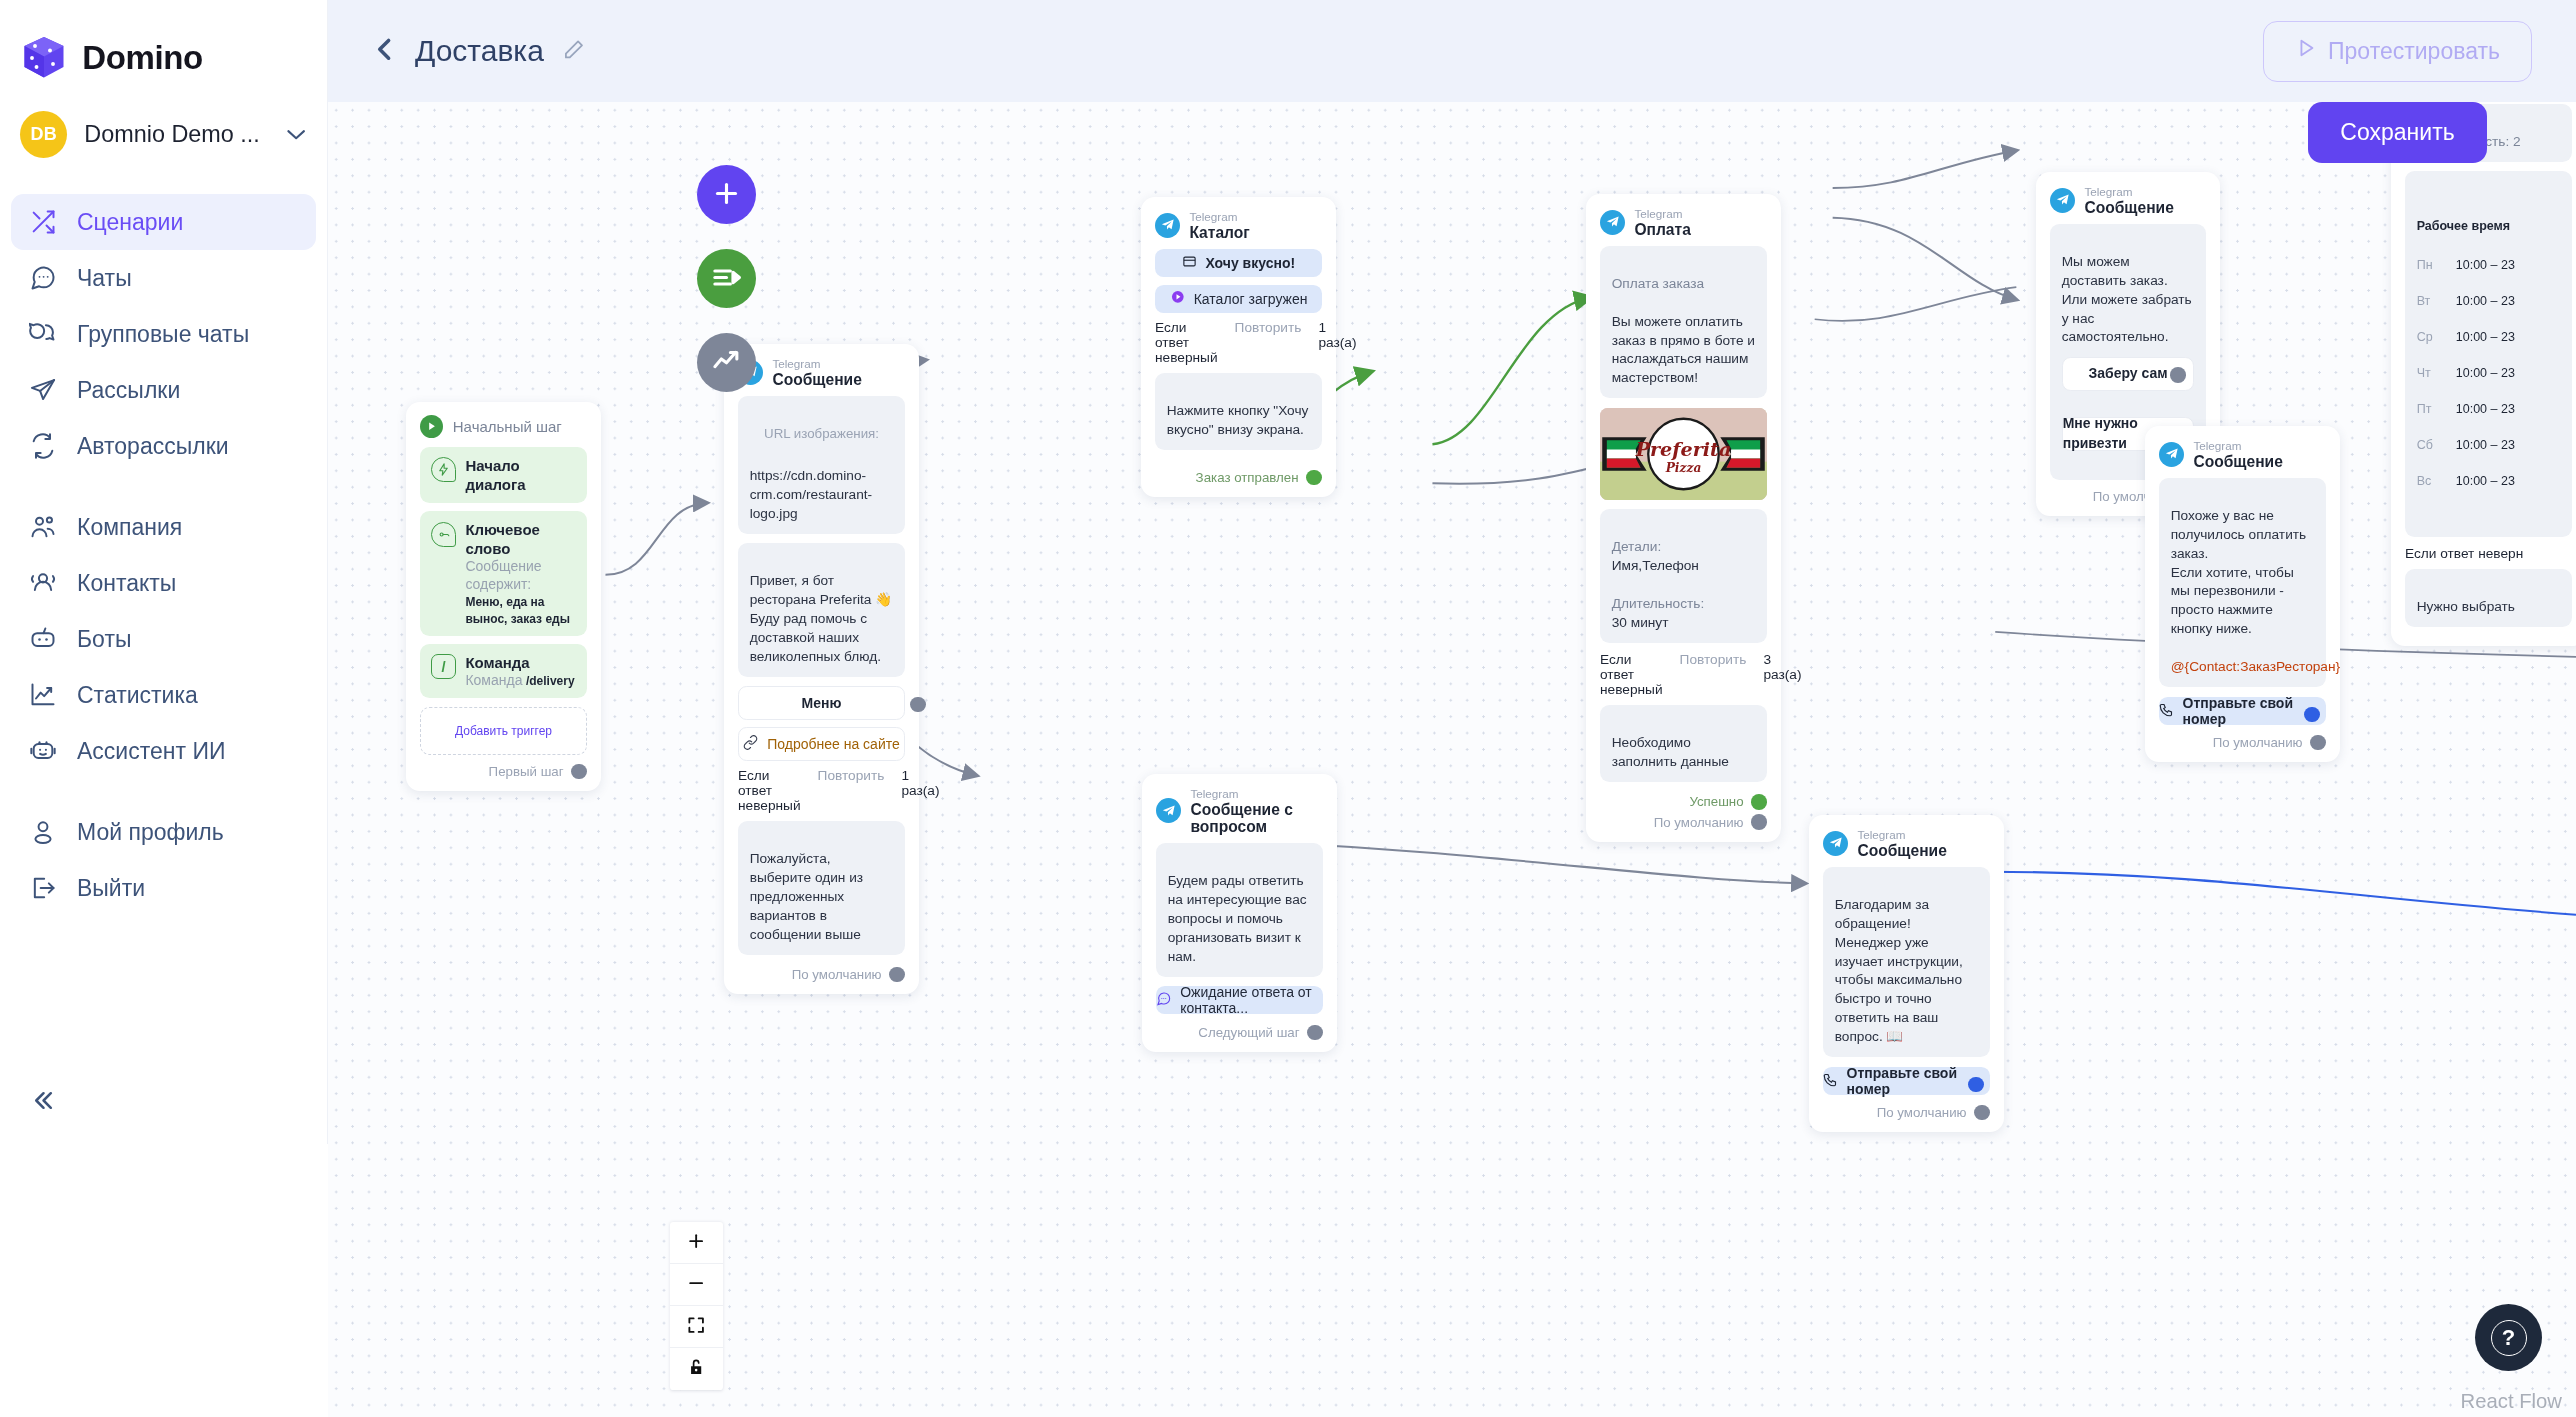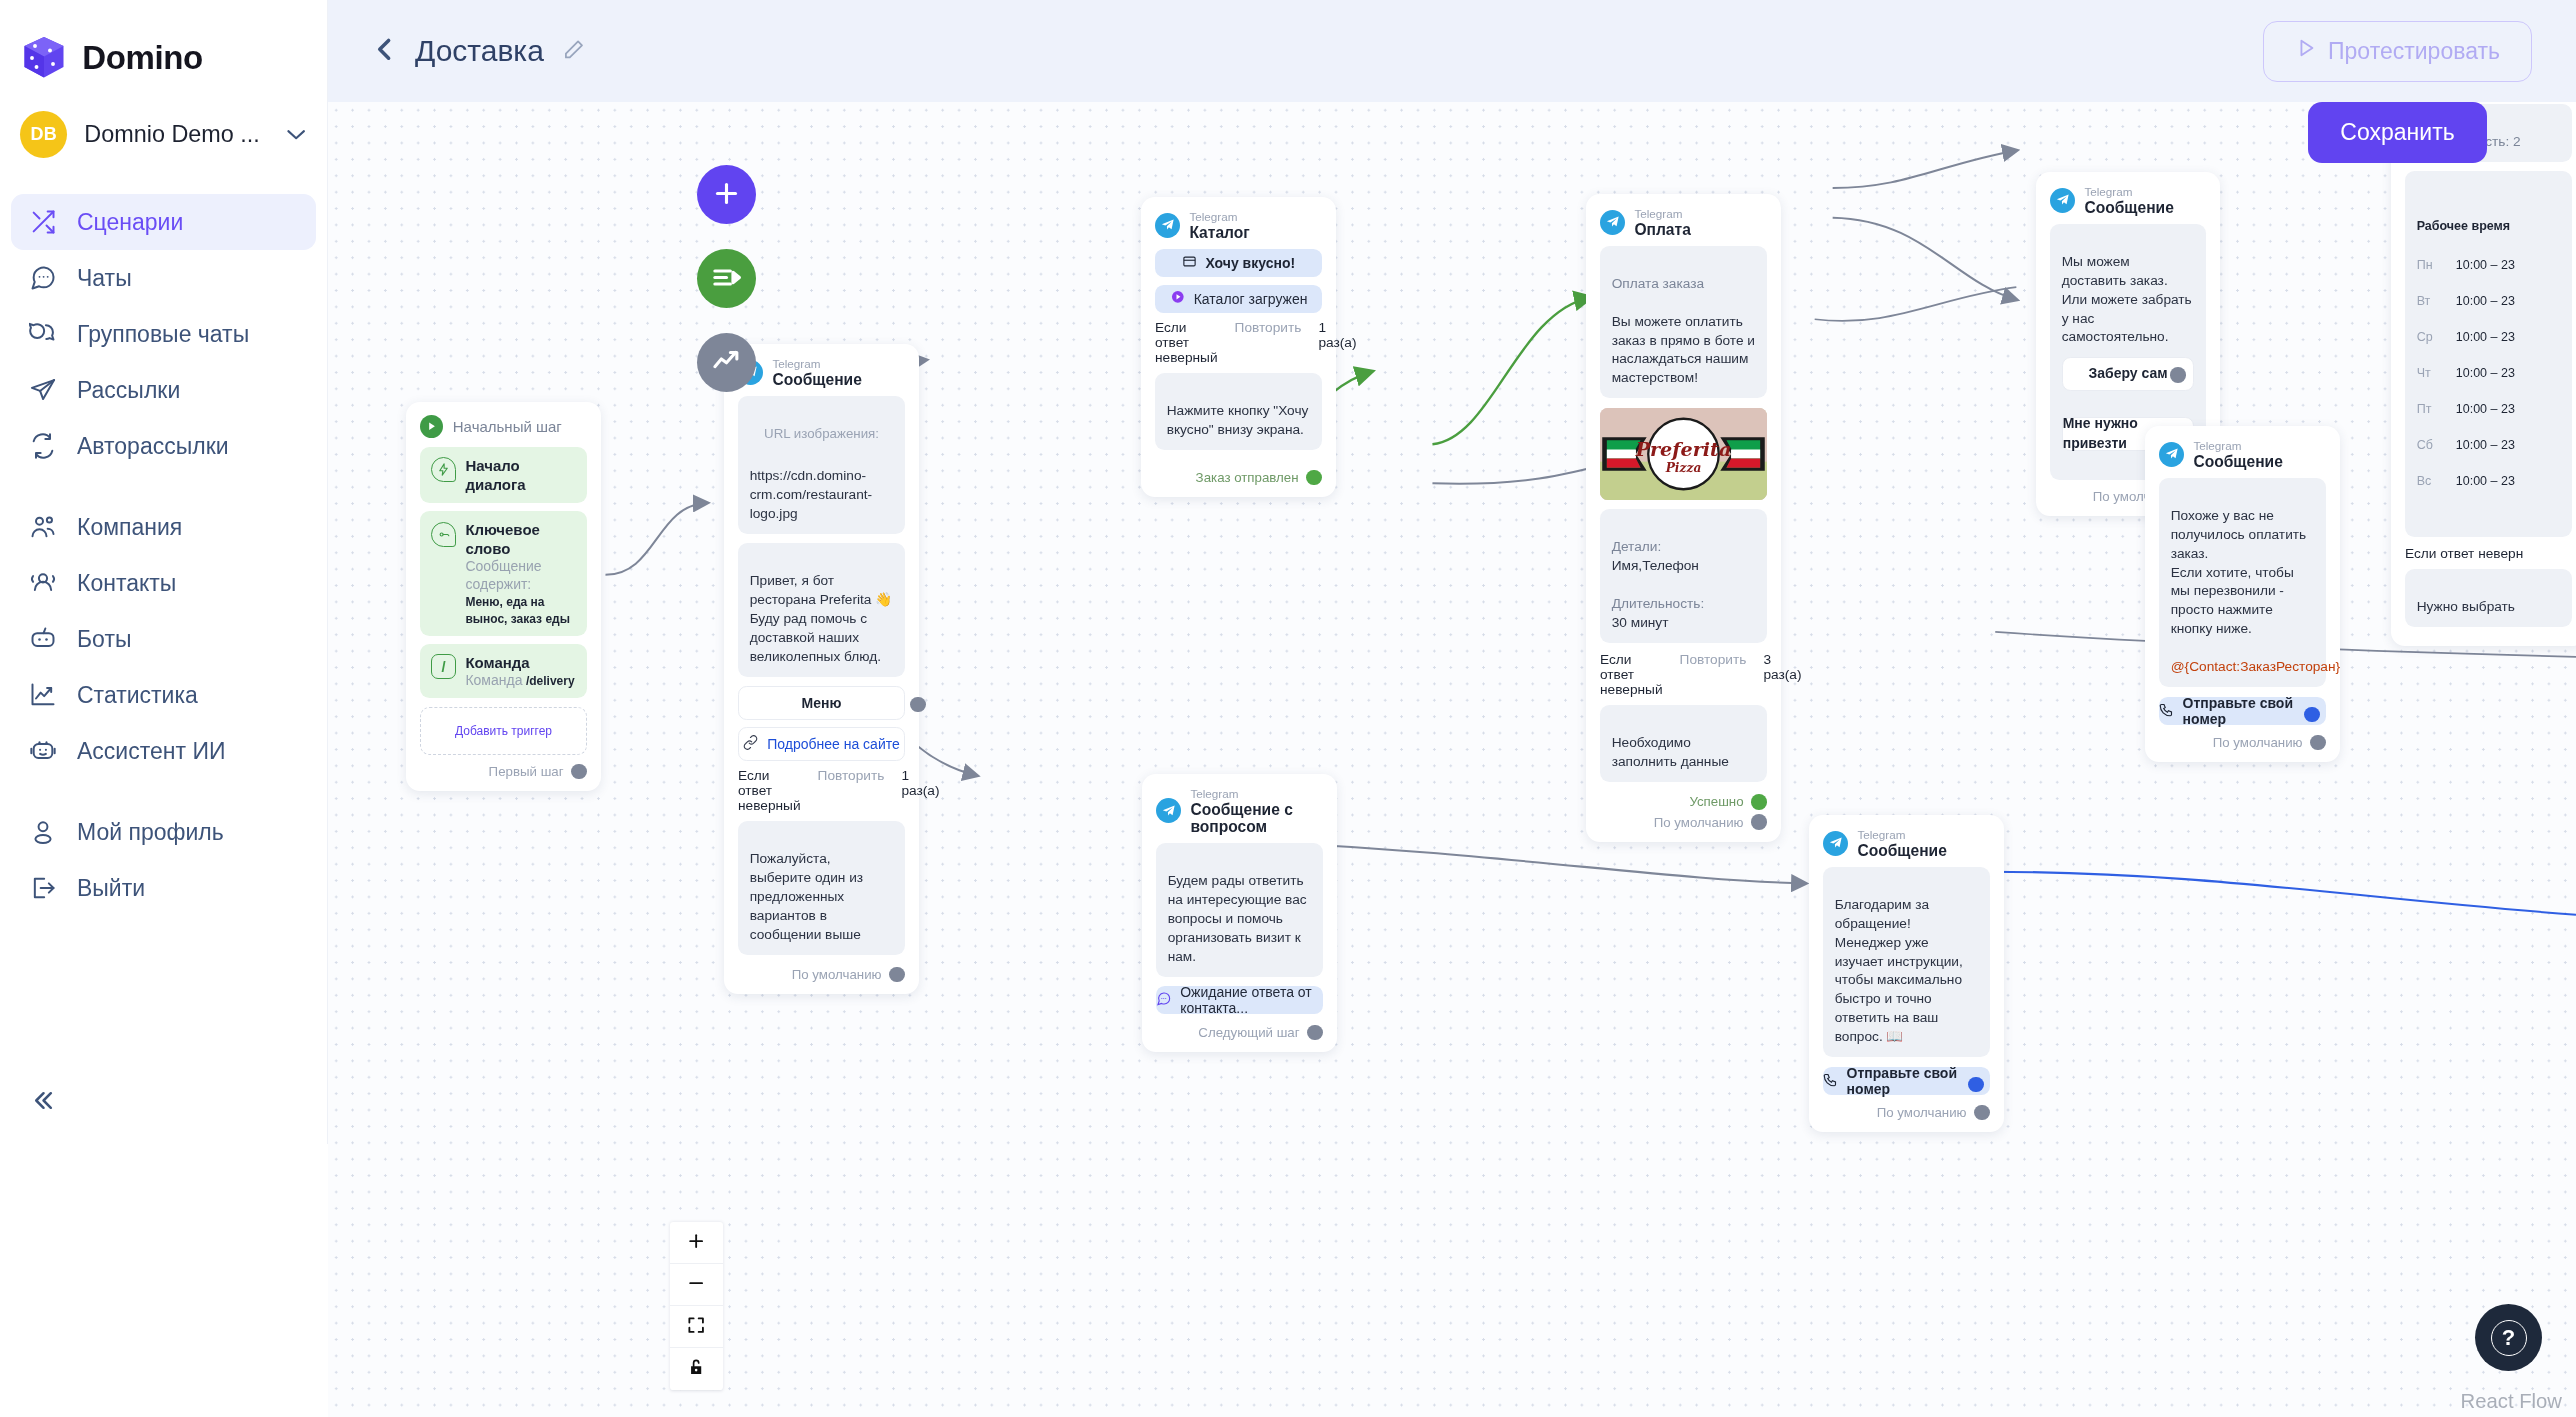--- a/index.html
+++ b/index.html
@@ -139,21 +139,21 @@
   .node-head-txt { line-height: 1.12; }
   .node-channel { font-size: 11.7px; color: #9aa3b4; }
   .node-title { font-size: 15.6px; color: #1d2433; font-weight: 700; }
 
   .bubble { background: #eef1f6; border-radius: 9.4px; padding: 10.2px 11.7px; font-size: 13.7px; color: #2b3242; line-height: 1.38; margin-bottom: 9.4px; white-space: pre-line; }
   .bubble .label { color: #9aa3b4; display: block; text-align: center; font-size: 13.3px; margin-bottom: 4.7px; }
   .bubble .sublabel { color: #7b8598; }
   .bubble .mention { color: #c2410c; }
 
   .btn-row { background: #ffffff; border-radius: 8.6px; border: 0.8px solid #e9ecf2; height: 34px; display: flex; align-items: center; justify-content: center; font-size: 14px; color: #1d2433; font-weight: 700; margin-bottom: 7px; position: relative; }
-  .btn-row.link { color: #1d4ed8; font-weight: 500; gap: 9px; }
+  .btn-row.link { color: #a16207; font-weight: 500; gap: 9px; }
   .btn-row.link svg { width: 15px; height: 15px; stroke: #4d5straight; }
   .btn-blue { background: #dce7fa; border-radius: 8.6px; height: 28px; display: flex; align-items: center; justify-content: center; gap: 8.6px; font-size: 14px; color: #1d2433; font-weight: 700; margin-bottom: 7.8px; position: relative; }
   .btn-blue.soft { font-weight: 500; color: #232a3a; }
 
   .retry-row { display: flex; align-items: baseline; gap: 17px; font-size: 13.7px; margin: 3.1px 0 7.8px 0; }
   .retry-row .lbl { color: #1d2433; }
   .retry-row .muted { color: #9aa3b4; }
   .retry-row .cnt { color: #1d2433; }
 
   .handle { width: 15.6px; height: 15.6px; border-radius: 50%; position: absolute; }

